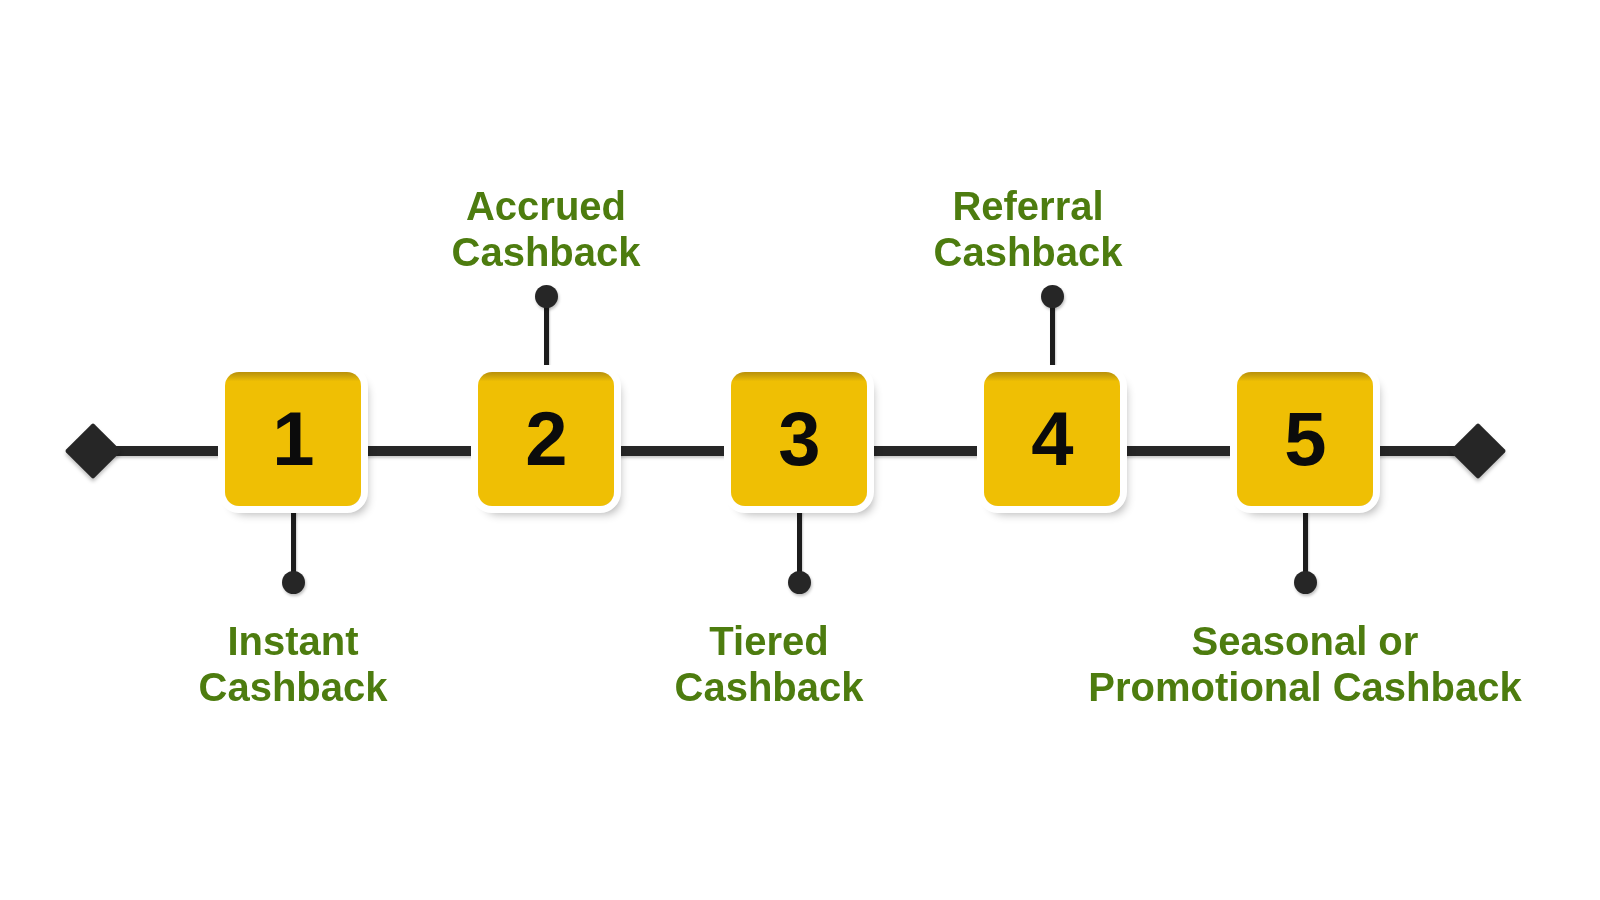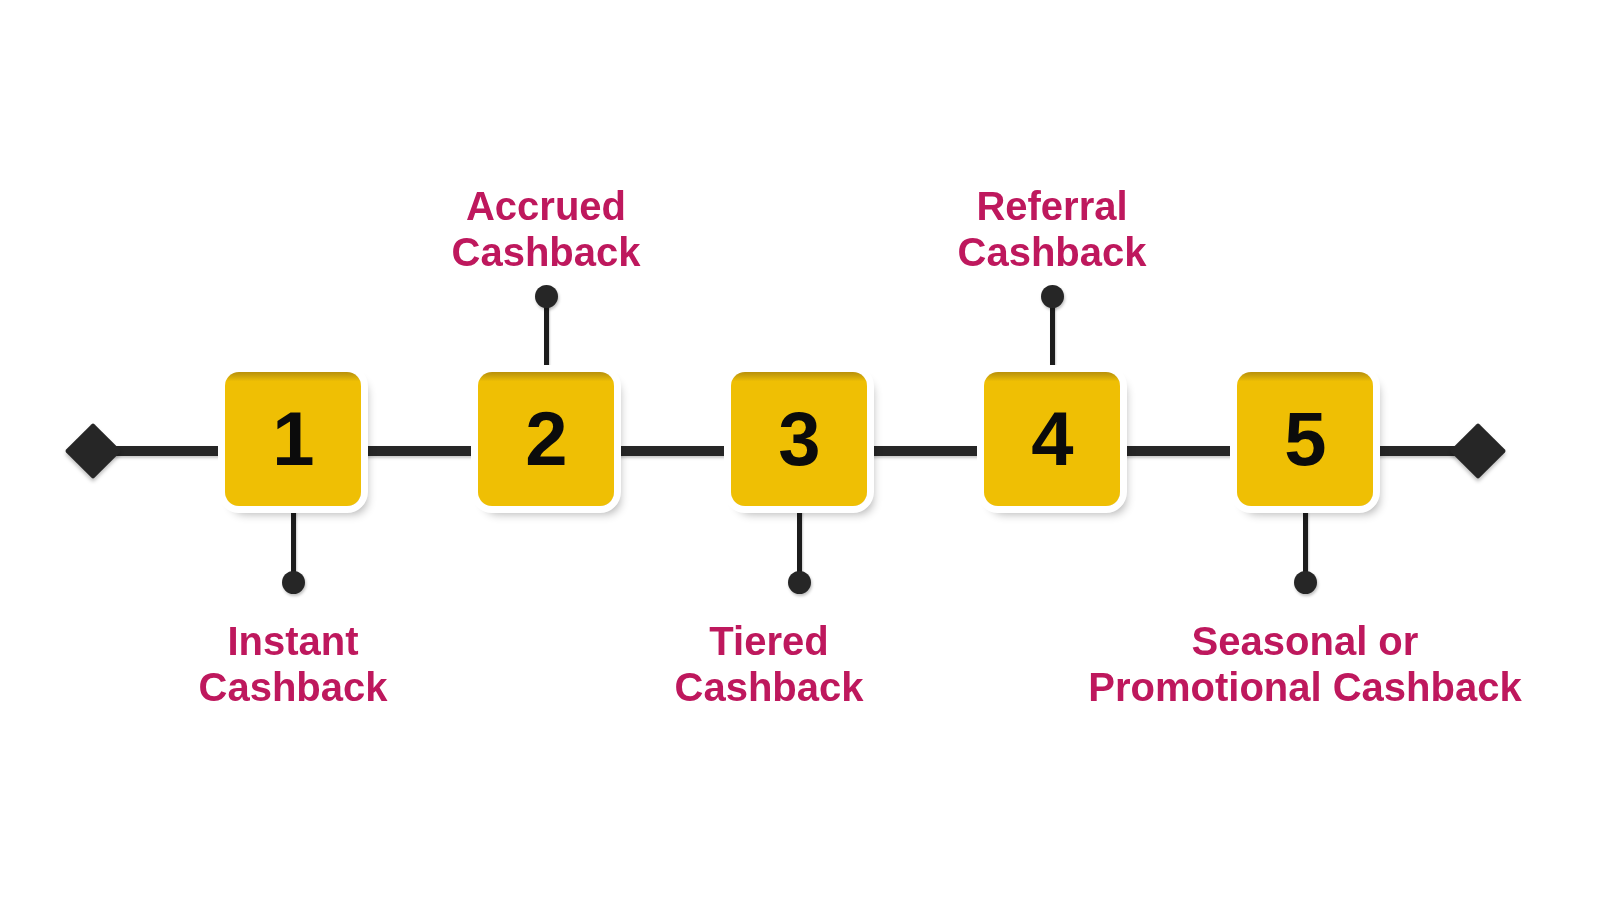--- a/index.html
+++ b/index.html
@@ -90,21 +90,21 @@
   .node-dot.down { top: 571px; }
 
   
   .node-label {
     position: absolute;
     text-align: center;
     font-family: "Liberation Sans", sans-serif;
     font-weight: 700;
     font-size: 40px;
     line-height: 1.15;
-    color: #be185d;
+    color: #4d7c0f;
     white-space: pre-line;
     user-select: none;
   }
   .node-label.above { bottom: 625px; }
   .node-label.below { top: 618px; }
 </style>
 </head>
 <body>
 
 <div id="stage">
@@ -133,21 +133,21 @@
       </div>
       <div class="stem down" style="left: 797px;"></div>
       <div class="node-dot down" style="left: 787.5px;"></div>
       <div class="node-label below" style="left: 469px; width: 600px;">Tiered
 Cashback</div>
       <div class="step-box" style="left: 984px;">
         <span class="step-num">4</span>
       </div>
       <div class="stem up" style="left: 1050px;"></div>
       <div class="node-dot up" style="left: 1040.5px;"></div>
-      <div class="node-label above" style="left: 752px; width: 600px;">Referral
+      <div class="node-label above" style="left: 728px; width: 600px;">Referral
 Cashback</div>
       <div class="step-box" style="left: 1237px;">
         <span class="step-num">5</span>
       </div>
       <div class="stem down" style="left: 1303px;"></div>
       <div class="node-dot down" style="left: 1293.5px;"></div>
       <div class="node-label below" style="left: 1005px; width: 600px;">Seasonal or
 Promotional Cashback</div>
     </div>
 

